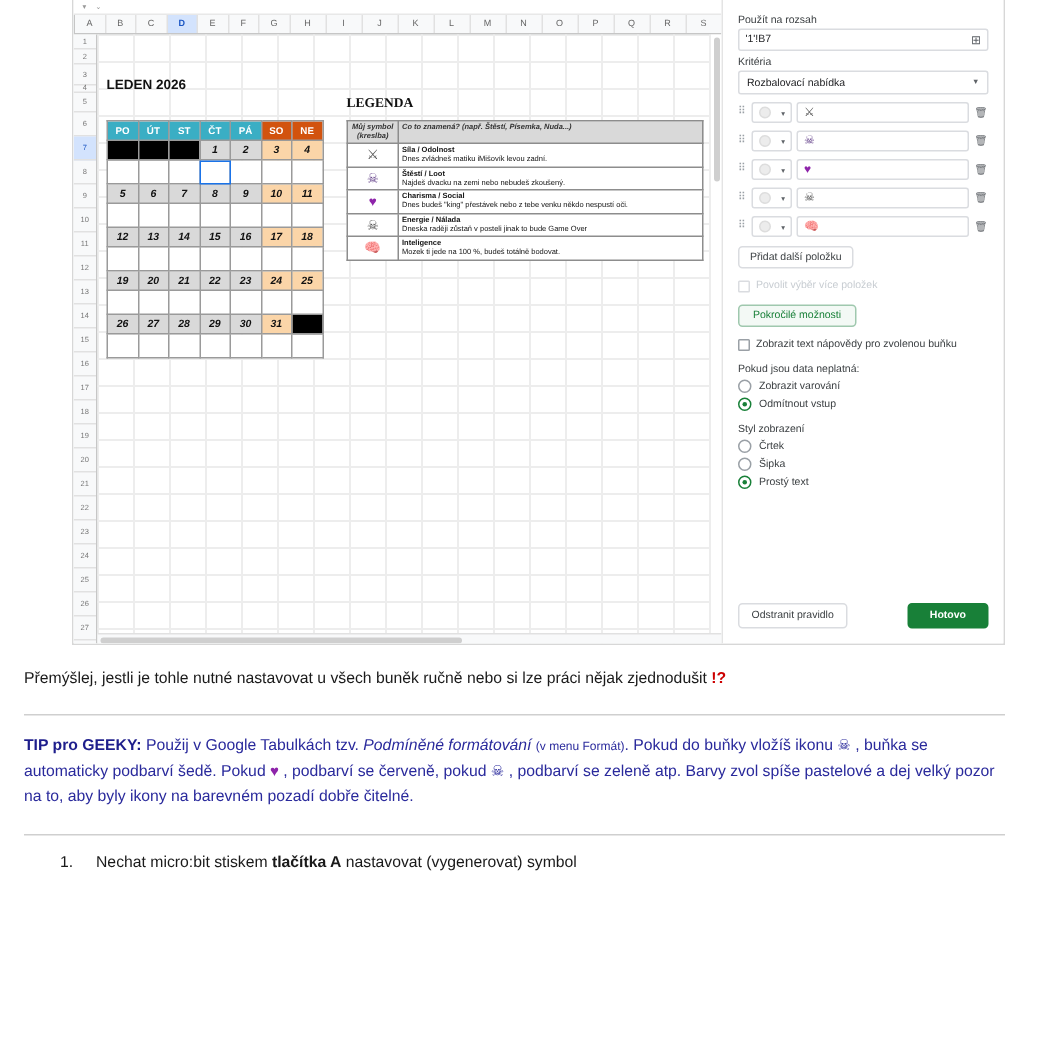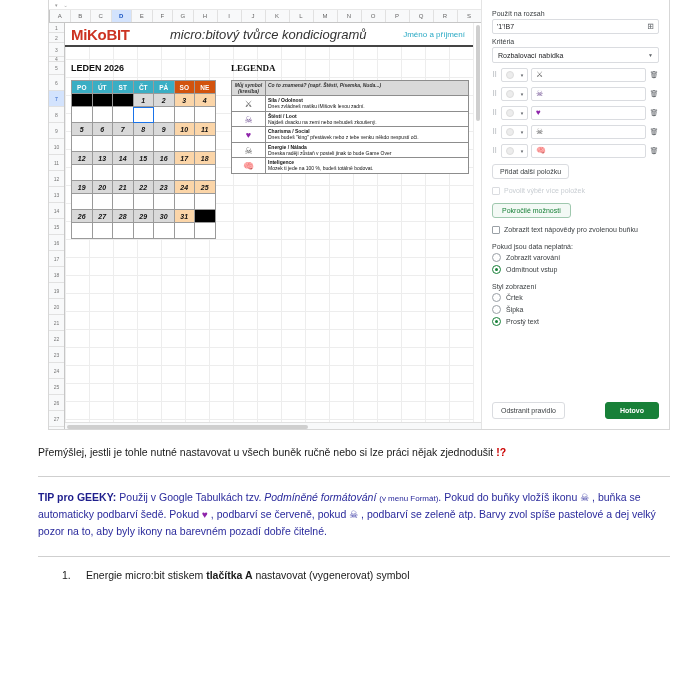--- a/index.html
+++ b/index.html
@@ -191,21 +191,21 @@
   .btn-ghost{
     border:1px solid #dadce0; border-radius:3px; padding:4px 8px;
     font-size:7px; color:#3c4043; background:#fff;
   }
   .btn-primary{
     border:1px solid #188038; border-radius:3px; padding:4px 14px;
     font-size:7px; color:#fff; background:#188038; font-weight:bold;
   }
 
   
-  .doc{ padding:14px 30px 0 38px; }
+  .doc{ padding:14px 30px 0 16px; }
   .para{
     font-size:10.5px; color:#1a1a1a; line-height:1.55; margin:0 0 0 0;
     font-family:"Liberation Sans", sans-serif;
   }
   .p-gap{ margin-top:18px; }
   .warn{ color:#cc0000; font-weight:bold;}
 
   .hr{ border:none; border-top:1px solid #cfcfcf; margin:16px 0 12px;}
 
   .tip{
@@ -288,27 +288,22 @@
             <div class="rh" style="height: 16px;">22</div>
             <div class="rh" style="height: 16px;">23</div>
             <div class="rh" style="height: 16px;">24</div>
             <div class="rh" style="height: 16px;">25</div>
             <div class="rh" style="height: 16px;">26</div>
             <div class="rh" style="height: 16px;">27</div>
             <div class="rh" style="height: 16px;">28</div>
           </div>
         <div class="cells">
 
-          <div class="titlerow">
-            <div class="brand">MiKoBIT</div>
-            <div class="tagline">micro:bitový tvůrce kondiciogramů</div>
-            <div class="nameright">Jméno a příjmení</div>
-          </div>
-
-          <div class="secthead" style="left:6px; top:40px;">LEDEN 2026</div>
+
+          <div class="secthead" style="left:6px; top:28px;">LEDEN 2026</div>
           <div class="secthead" style="left:166px; top:40px;font-family:Liberation Serif, serif;">LEGENDA</div>
 
           <table class="cal">
             <thead>
                 <tr id="cal-head">
                   <th class="wd">PO</th>
                   <th class="wd">ÚT</th>
                   <th class="wd">ST</th>
                   <th class="wd">ČT</th>
                   <th class="wd">PÁ</th>
@@ -601,16 +596,16 @@
 
   <p class="tip">
     <b>TIP pro GEEKY:</b><span> Použij v Google Tabulkách tzv. </span><i>Podmíněné formátování</i> <span class="tiny">(v menu Formát)</span><span>. Pokud do buňky vložíš ikonu </span><span class="ic">☠</span><span> , buňka se automaticky podbarví šedě. Pokud </span><span class="ic" style="color:#8e24aa">♥</span><span> , podbarví se červeně, pokud </span><span class="ic">☠</span><span> , podbarví se zeleně atp. Barvy zvol spíše pastelové a dej velký pozor na to, aby byly ikony na barevném pozadí dobře čitelné.</span>
   </p>
 
   <hr class="hr">
 
 
   <div class="olrow">
     <div class="olnum">1.</div>
-    <div><span>Energie micro:bit stiskem </span><b>tlačítka A</b><span> nastavovat (vygenerovat) symbol</span></div>
+    <div><span>Nechat micro:bit stiskem </span><b>tlačítka A</b><span> nastavovat (vygenerovat) symbol</span></div>
   </div>
 
 </div>
 
 </body></html>

